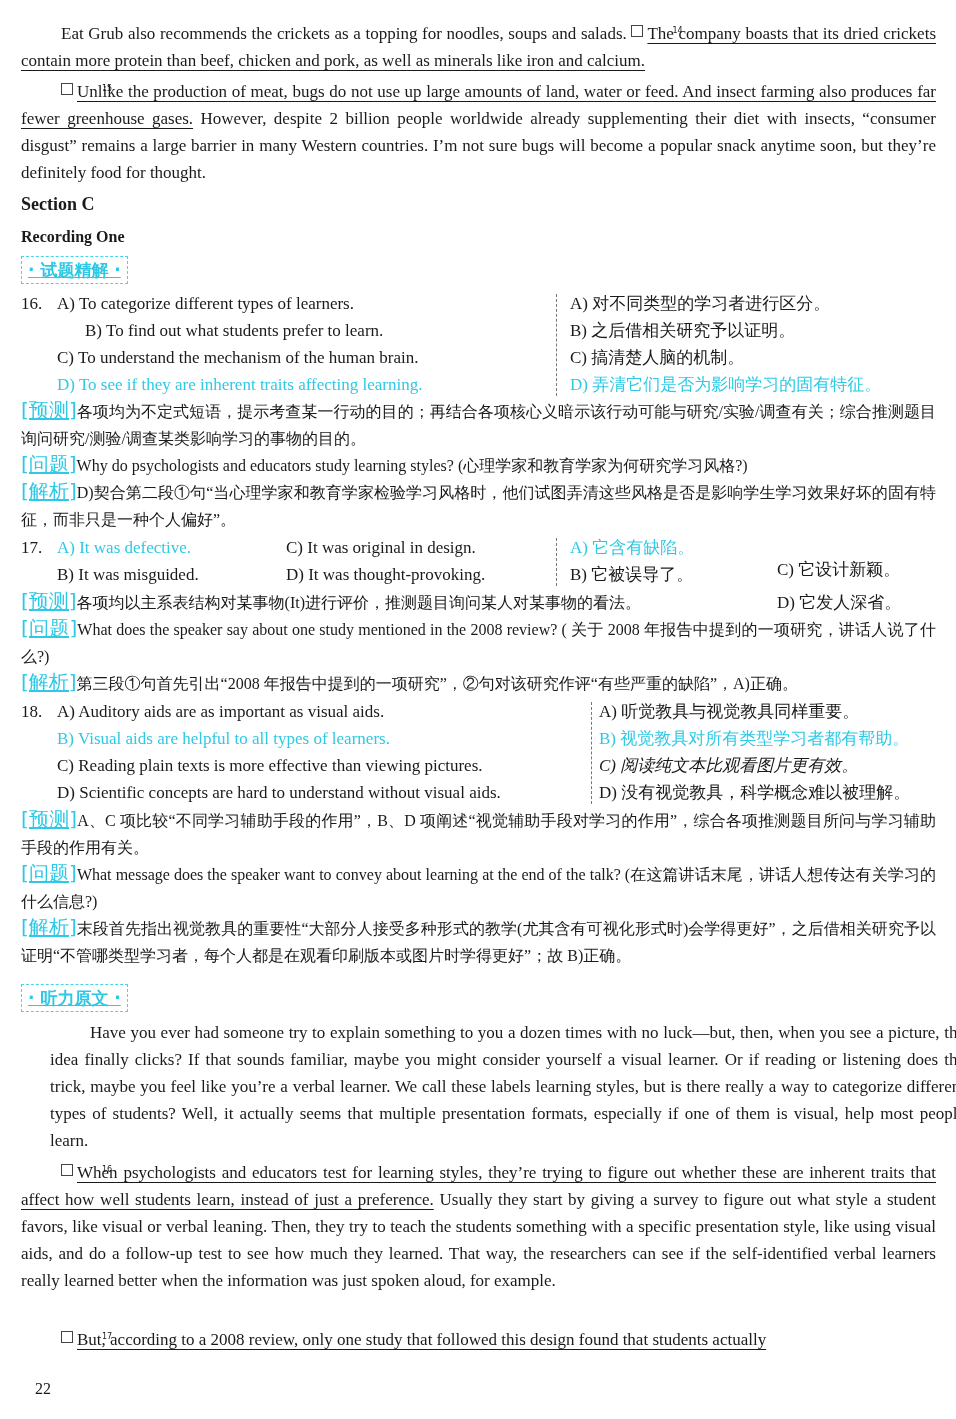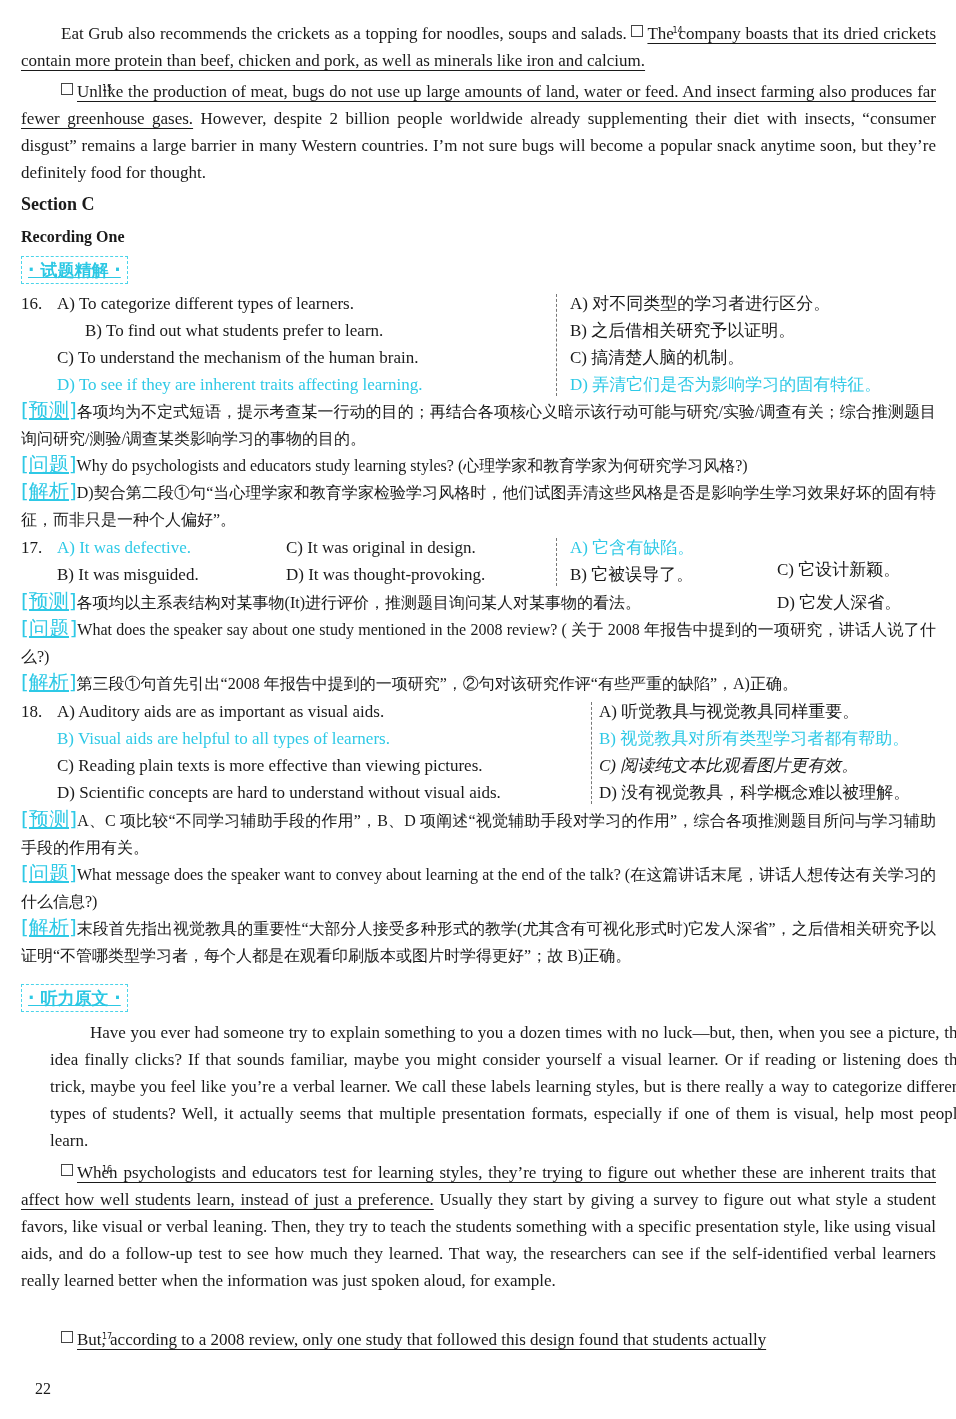--- a/index.html
+++ b/index.html
@@ -102,21 +102,21 @@
   <div class="q" style="left:578px; top:755px;font-style:italic;">C) 阅读纯文本比观看图片更有效。</div>
   <div class="q" style="left:578px; top:782px;">D) 没有视觉教具，科学概念难以被理解。</div>
 
   <div class="note" style="top:806px;">
     <span class="label">[预测]</span><span>A、C 项比较“不同学习辅助手段的作用”，B、D 项阐述“视觉辅助手段对学习的作用”，综合各项推测题目所问与学习辅助手段的作用有关。</span>
   </div>
   <div class="note" style="top:860px;">
     <span class="label">[问题]</span><span>What message does the speaker want to convey about learning at the end of the talk? (在这篇讲话末尾，讲话人想传达有关学习的什么信息?)</span>
   </div>
   <div class="note" style="top:914px;">
-    <span class="label">[解析]</span><span>末段首先指出视觉教具的重要性“大部分人接受多种形式的教学(尤其含有可视化形式时)它发人深省”，之后借相关研究予以证明“不管哪类型学习者，每个人都是在观看印刷版本或图片时学得更好”；故 B)正确。</span>
+    <span class="label">[解析]</span><span>末段首先指出视觉教具的重要性“大部分人接受多种形式的教学(尤其含有可视化形式时)会学得更好”，之后借相关研究予以证明“不管哪类型学习者，每个人都是在观看印刷版本或图片时学得更好”；故 B)正确。</span>
   </div>
 
   <div class="tag" style="top:984px;">· 听力原文 ·</div>
 
   <div class="para" style="top:1019px;margin-left:29px;">
     <p style="text-indent:40px;">Have you ever had someone try to explain something to you a dozen times with no luck—but, then, when you see a picture, the idea finally clicks? If that sounds familiar, maybe you might consider yourself a visual learner. Or if reading or listening does the trick, maybe you feel like you’re a verbal learner. We call these labels learning styles, but is there really a way to categorize different types of students? Well, it actually seems that multiple presentation formats, especially if one of them is visual, help most people learn.</p>
   </div>
   <div class="para" style="top:1159px;">
     <p style="text-indent:40px;">
       <span class="num">16</span><span class="u">When psychologists and educators test for learning styles, they’re trying to figure out whether these are inherent traits that affect how well students learn, instead of just a preference.</span>

